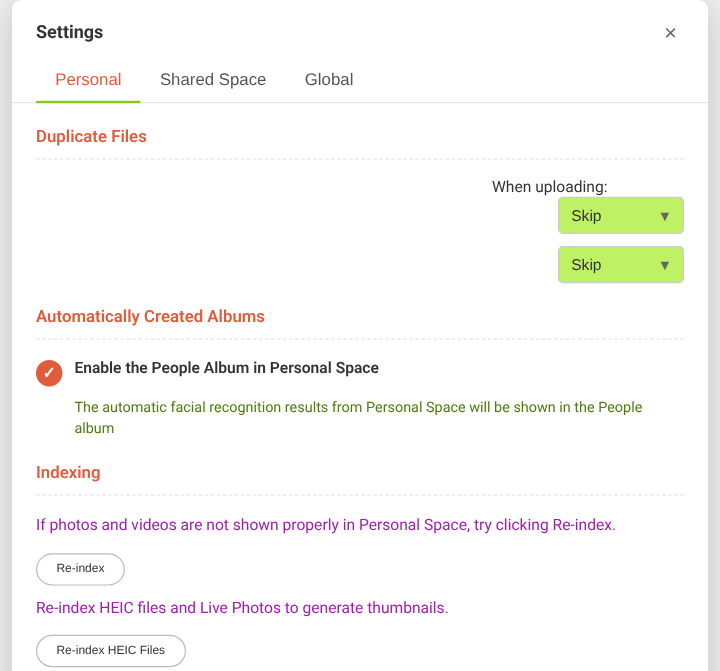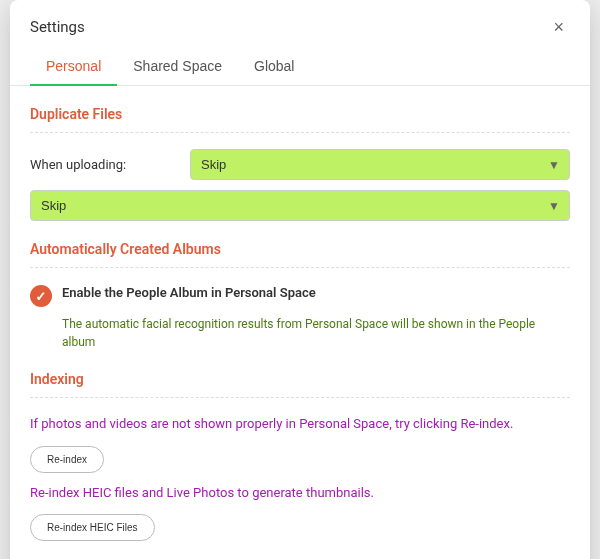--- a/index.html
+++ b/index.html
@@ -21,21 +21,21 @@
       flex-direction: column;
     }
     .modal-header {
       display: flex;
       align-items: center;
       justify-content: space-between;
       padding: 16px 20px 0 20px;
     }
     .modal-title {
       font-size: 15px;
-      font-weight: 400;
+      font-weight: 700;
       color: #333;
     }
     .close-btn {
       background: none;
       border: none;
       cursor: pointer;
       font-size: 18px;
       color: #666;
       line-height: 1;
       padding: 2px 6px;
@@ -53,21 +53,21 @@
       cursor: pointer;
       border-bottom: 2px solid transparent;
       margin-bottom: -1px;
       background: none;
       border-left: none;
       border-right: none;
       border-top: none;
     }
     .tab.active {
       color: #e05c3a;
-      border-bottom: 2px solid #22c55e;
+      border-bottom: 2px solid #84cc16;
       font-weight: 500;
     }
     .modal-body {
       padding: 20px 20px;
       flex: 1;
       overflow-y: auto;
     }
     .section-title {
       font-size: 14px;
       font-weight: 600;
@@ -77,22 +77,23 @@
     .section {
       margin-bottom: 20px;
     }
     .divider {
       border: none;
       border-top: 1px dashed #ddd;
       margin-bottom: 16px;
     }
     .field-row {
       display: flex;
-      align-items: center;
+      align-items: flex-end;
       margin-bottom: 10px;
+      flex-direction: column;
     }
     .field-label {
       font-size: 13px;
       color: #333;
       width: 160px;
       flex-shrink: 0;
     }
     .select-wrapper {
       position: relative;
       flex: 1;

